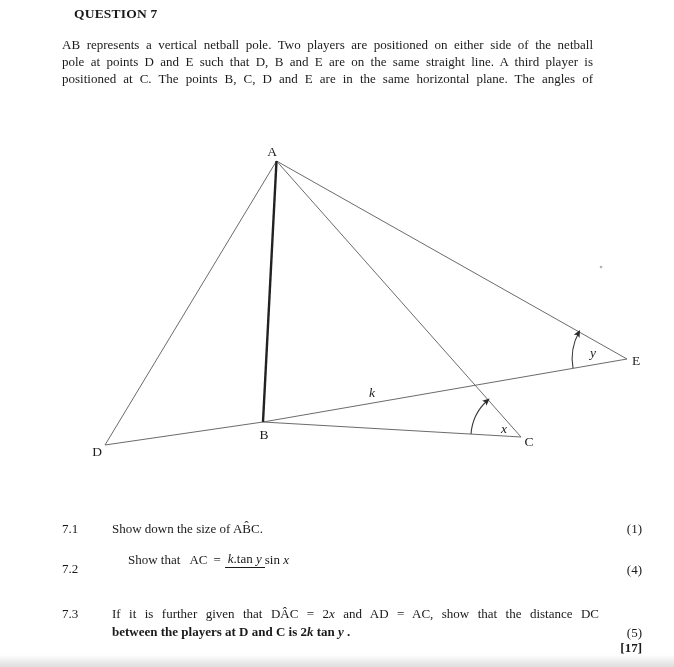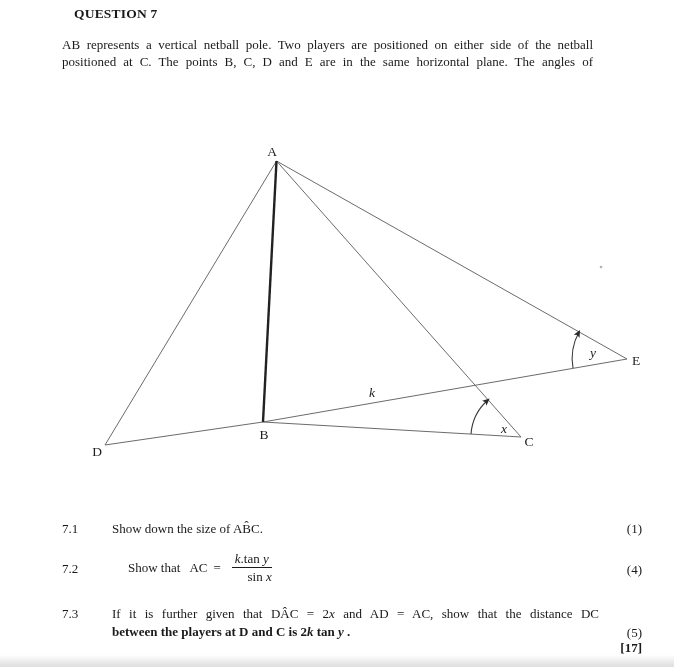--- a/index.html
+++ b/index.html
@@ -58,24 +58,23 @@
   .q72row {
     left: 128px; top: 551px;
     display: flex;
     align-items: center;
     font-size: 13px;
   }
   .q72row .gap-s { display: inline-block; width: 9px; }
   .q72row .gap-e { display: inline-block; width: 6px; }
   .frac {
     display: inline-flex;
-    flex-direction: column;
-    align-items: flex-end;
+    align-items: flex-start;
     vertical-align: middle;
-    margin-left: 11px;
+    margin-left: 4px;
   }
   .frac .num {
     padding: 0 3px 1px 3px;
     border-bottom: 1px solid #1a1a1a;
     line-height: 15px;
     white-space: pre;
   }
   .frac .den {
     padding-top: 1px;
     line-height: 15px;
@@ -105,20 +104,21 @@
 </style>
 </head>
 <body>
 
 <div id="page">
 
   <div class="abs qtitle">QUESTION 7</div>
 
   <div class="abs intro">
     <div class="jline">AB represents a vertical netball pole. Two players are positioned on either side of the netball</div>
+    <div class="jline">pole at points D and E such that D, B and E are on the same straight line. A third player is</div>
     <div class="jline">positioned at C.  The points B, C, D and E are in the same horizontal plane. The angles of</div>
   </div>
 
   <svg class="diagram" width="674" height="667" viewBox="0 0 674 667">
     <defs>
       <marker id="arrowhead" orient="auto" markerWidth="9" markerHeight="8" refX="4.5" refY="3">
         <path d="M0,0 L6.5,3 L0,6 L1.5,3 z" fill="#2a2a2a"></path>
       </marker>
     </defs>
 

